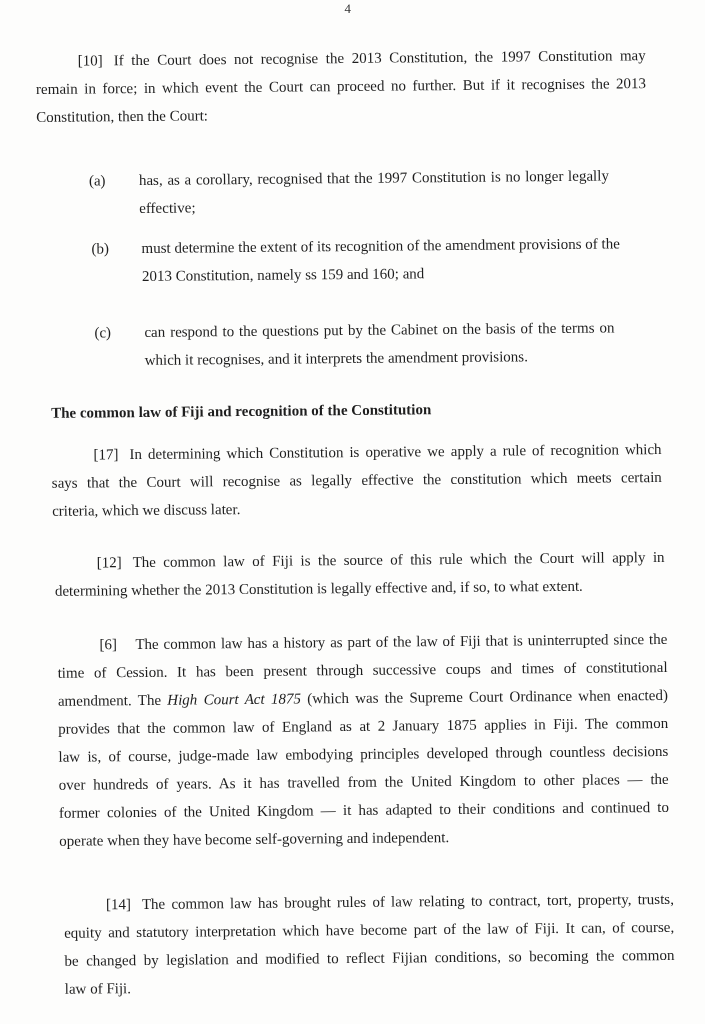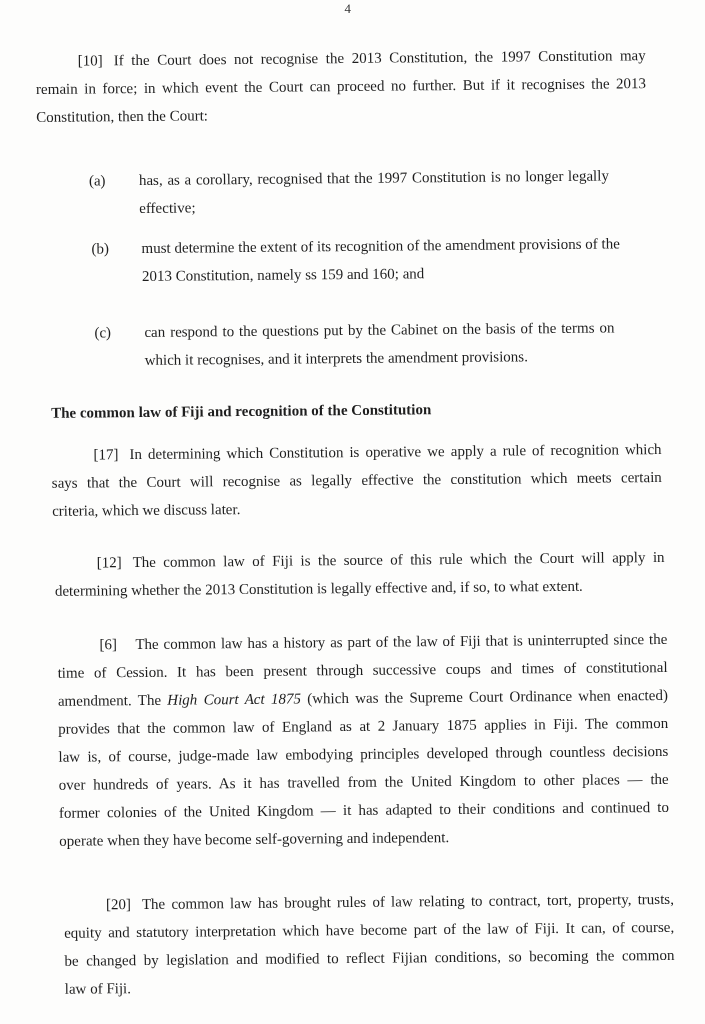--- a/index.html
+++ b/index.html
@@ -86,19 +86,19 @@
     <span class="line">time of Cession.  It has been present through successive coups and times of constitutional</span>
     <span class="line"><span>amendment. The </span><em>High Court Act 1875</em><span> (which was the Supreme Court Ordinance when enacted)</span></span>
     <span class="line">provides that the common law of England as at 2 January 1875 applies in Fiji.  The common</span>
     <span class="line">law is, of course, judge-made law embodying principles developed through countless decisions</span>
     <span class="line">over hundreds of years.  As it has travelled from the United Kingdom to other places — the</span>
     <span class="line">former colonies of the United Kingdom — it has adapted to their conditions and continued to</span>
     <span class="line last">operate when they have become self-governing and independent.</span>
   </div>
 
   <div class="para" style="left:60px; top:888px; width:610px;">
-    <span class="line"><span class="num">[20]</span><span>The common law has brought rules of law relating to contract, tort, property, trusts,</span></span>
+    <span class="line"><span class="num">[14]</span><span>The common law has brought rules of law relating to contract, tort, property, trusts,</span></span>
     <span class="line">equity and statutory interpretation which have become part of the law of Fiji.  It can, of course,</span>
     <span class="line">be changed by legislation and modified to reflect Fijian conditions, so becoming the common</span>
     <span class="line last">law of Fiji.</span>
   </div>
 
 </div>
 
 </body></html>

